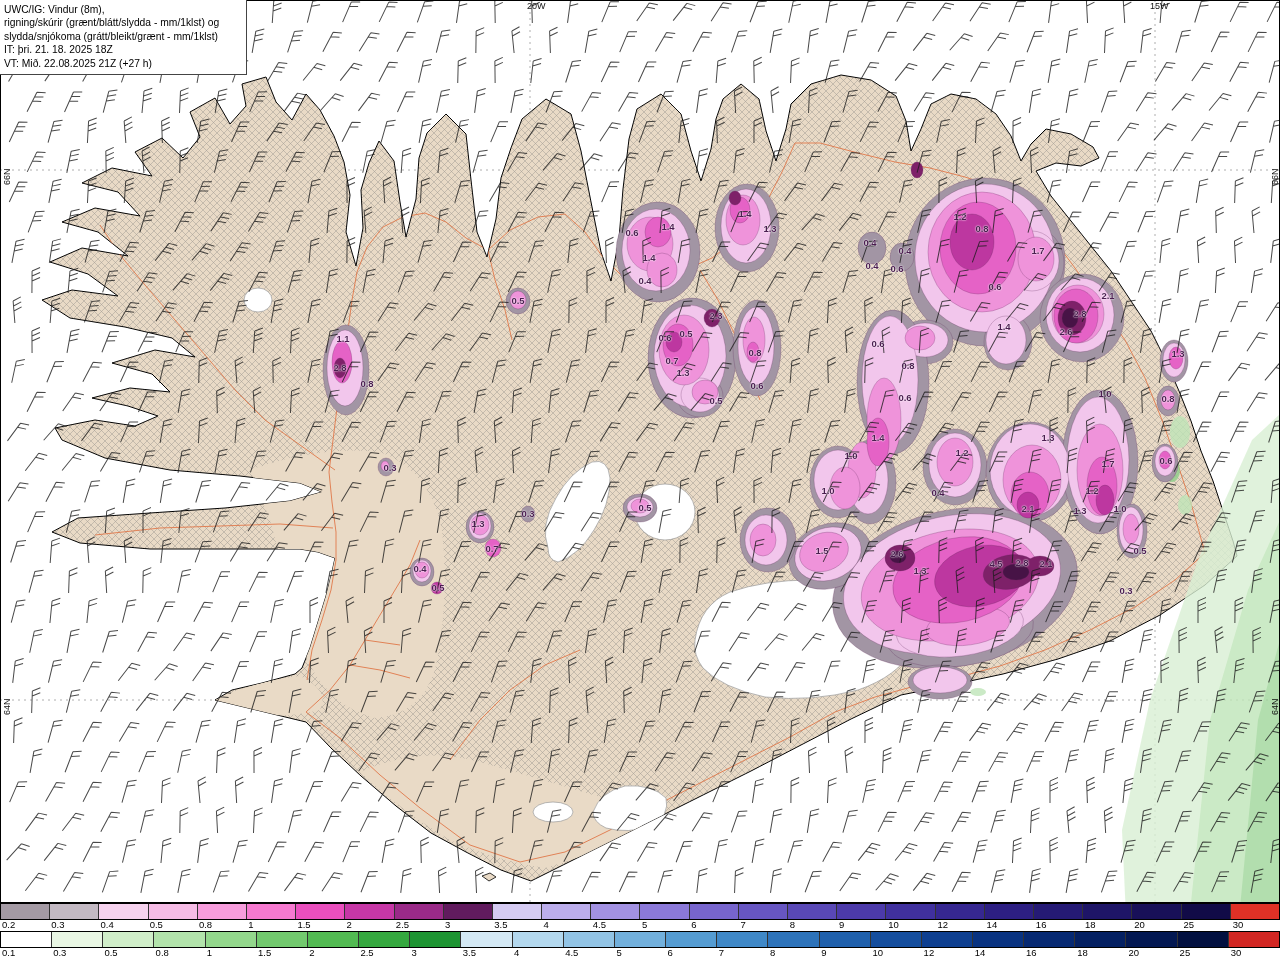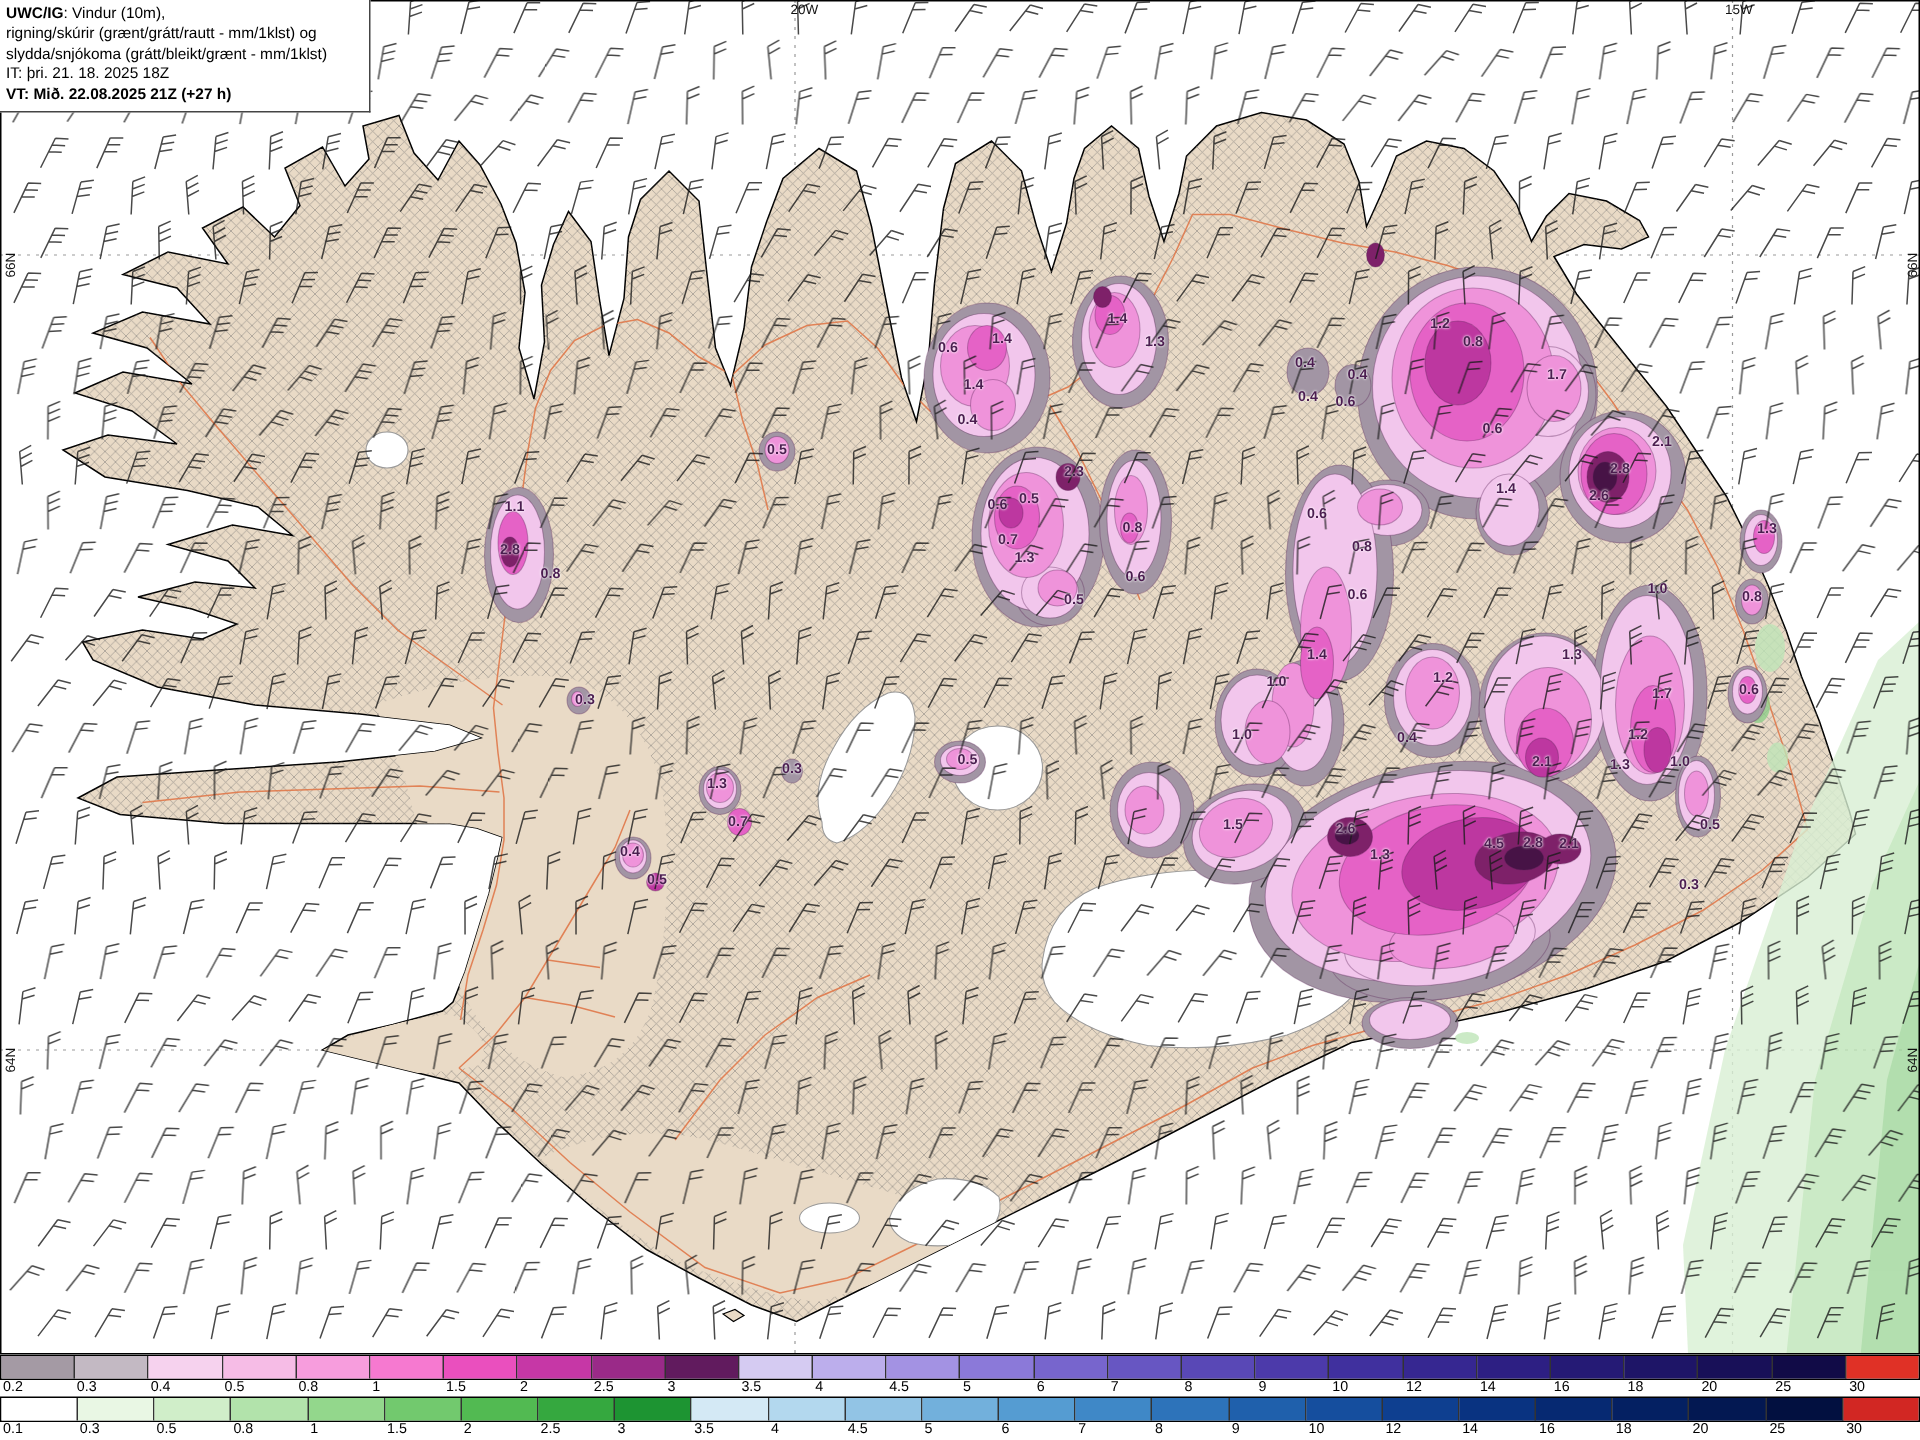--- a/index.html
+++ b/index.html
@@ -15,21 +15,21 @@
     text-shadow:0 0 2px rgba(255,255,255,.95),0 0 1px rgba(255,255,255,.95);
     white-space:nowrap;pointer-events:none;
   }
   .grat-label{position:absolute;font-size:9px;color:#111;white-space:nowrap;}
   .grat-side{transform:rotate(-90deg);transform-origin:left top;}
   .title-box{
     position:absolute;top:0;left:0;width:236px;background:#fff;
     border:1px solid #444;border-top:none;border-left:none;
     padding:3px 6px 4px 4px;font-size:10.3px;line-height:1.3;z-index:5;
   }
-  .title-box .bold{font-weight:bold;}
+  .title-box .bold{font-weight:normal;}
   .scales{position:absolute;top:903px;left:0;width:1280px;height:57px;background:#fff;}
   .scale-row{position:relative;height:28px;}
   .scale-bar{display:flex;height:17px;border:1px solid #000;box-sizing:border-box;}
   .scale-cell{flex:1;border-right:1px solid #333;}
   .scale-cell:last-child{border-right:none;}
   .scale-labels{position:relative;height:11px;font-size:9.5px;}
   .scale-labels span{position:absolute;top:-1px;padding-left:2px;}
 </style>
 </head>
 <body>
@@ -3397,22 +3397,22 @@
   <div id="grat-labels">
       <span class="grat-label" style="left: 527px; top: 1px;">20W</span>
       <span class="grat-label" style="left: 1150px; top: 1px;">15W</span>
       <span class="grat-label grat-side" style="left: 2px; top: 185px;">66N</span>
       <span class="grat-label grat-side" style="left: 1270px; top: 185px;">66N</span>
       <span class="grat-label grat-side" style="left: 2px; top: 715px;">64N</span>
       <span class="grat-label grat-side" style="left: 1270px; top: 715px;">64N</span>
     </div>
 
   <div class="title-box">
-    <div><span class="bold">UWC/IG</span><span>: Vindur (10m),</span></div>
-    <div>rigning/skúrir (grænt/grátt/rautt - mm/1klst) og</div>
+    <div><span class="bold">UWC/IG</span><span>: Vindur (8m),</span></div>
+    <div>rigning/skúrir (grænt/blátt/slydda - mm/1klst) og</div>
     <div>slydda/snjókoma (grátt/bleikt/grænt - mm/1klst)</div>
     <div><span>IT:</span> <span>þri. 21. 18. 2025 18Z</span></div>
     <div class="bold"><span>VT:</span> <span>Mið. 22.08.2025 21Z (+27 h)</span></div>
   </div>
 </div>
 
 <div class="scales" id="scales">
     <div class="scale-row">
       <div class="scale-bar">
         <div class="scale-cell" style="background: rgb(164, 154, 164);"></div>

